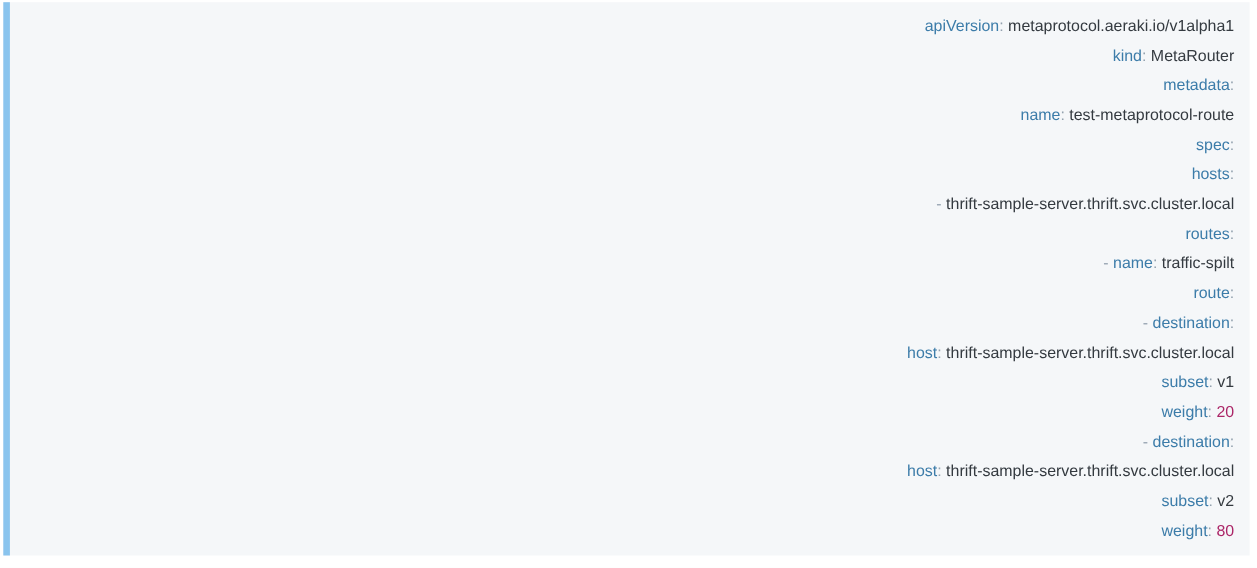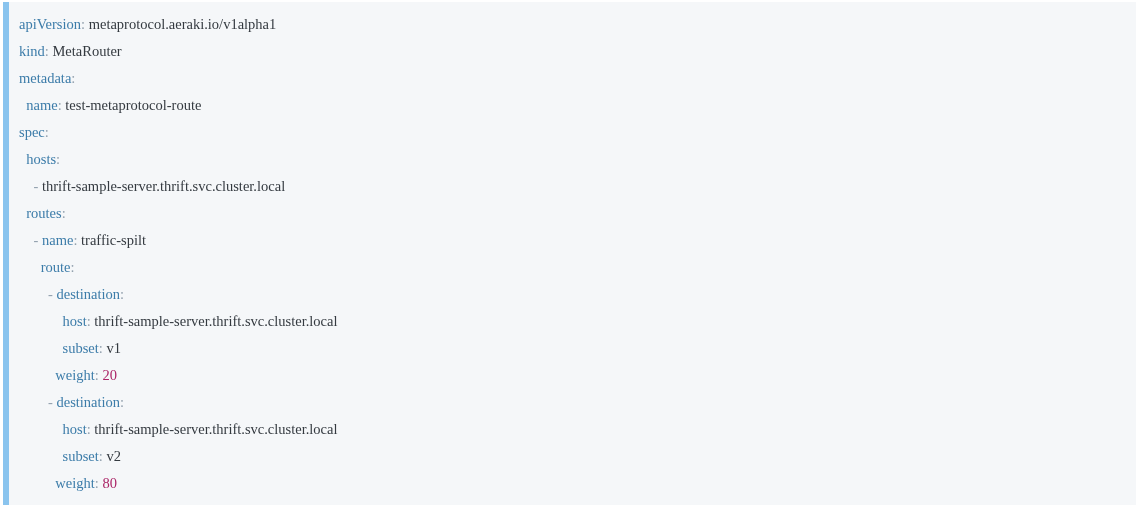--- a/index.html
+++ b/index.html
@@ -16,24 +16,25 @@
   .code-block {
     margin: 2px 7px 11px 3px;
     background: var(--block-bg, #f5f7f9);
     border-left: 6px solid var(--block-accent, #8ac4ee);
     box-sizing: border-box;
     min-height: 503px;
   }
   pre.code {
     margin: 0;
     padding: 9px 14px 8px 10px;
-    font-family: Liberation Serif, serif;
+    font-family: Liberation Sans, sans-serif;
     font-size: 14.5px;
     line-height: 27px;
     color: var(--value, #343a40);
+    text-align: right;
   }
   .code-line {
     height: 27px;
     white-space: pre;
   }
   .tok-key   { color: var(--key, #3c7ca9); }
   .tok-punct { color: var(--punct, #93a1ae); }
   .tok-val   { color: var(--value, #343a40); }
   .tok-num   { color: var(--number, #ab2567); }
   .tok-ws    { color: var(--value, #343a40); }

